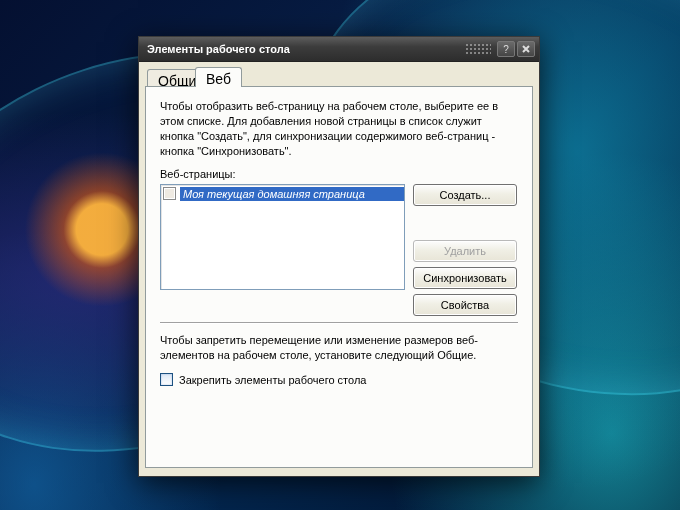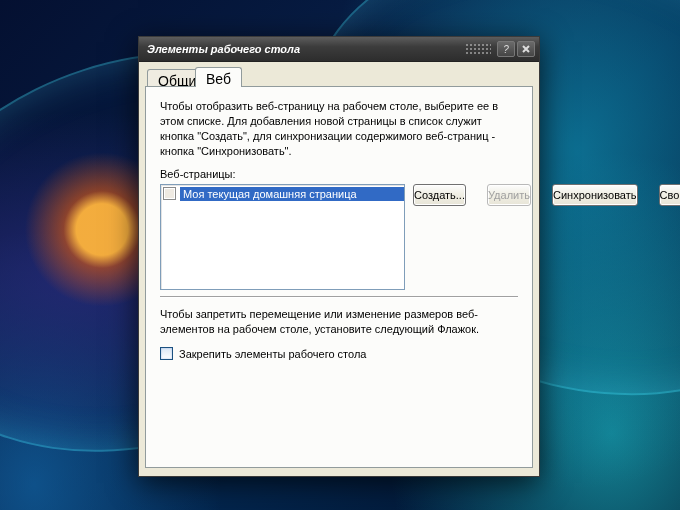--- a/index.html
+++ b/index.html
@@ -25,21 +25,20 @@
 
 .dialog {
   position: absolute; left: 138px; top: 36px; width: 402px; height: 441px;
   border: 1px solid #3a3a3a; background: #ece9d8;
   box-shadow: 0 6px 28px rgba(0,0,0,.7);
 }
 .titlebar {
   height: 25px; background: linear-gradient(#5d5d5d,#3c3c3c 40%,#2d2d2d);
   color: #fff; display:flex; align-items:center; padding: 0 4px 0 8px;
   border-bottom:1px solid #222;
-  font-style:italic;
 }
 .titlebar .title { flex:1; font-weight: bold; font-size: 11px; }
 .dotgrid { width:26px; height:12px; margin-right:4px; opacity:.6;
   background-image: radial-gradient(#bbb 1px, transparent 1px);
   background-size: 4px 4px;
 }
 .winbtn {
   width:18px; height:16px; margin-left:2px; border:1px solid #777;
   background:linear-gradient(#6a6a6a,#454545); color:#ddd;
   display:flex; align-items:center; justify-content:center; font-size:10px;
@@ -68,35 +67,35 @@
 }
 
 .intro { line-height:1.35; margin-bottom:10px; }
 .lbl { margin-bottom:4px; }
 
 .middle { display:flex; gap:8px; }
 .listbox {
   width:245px; height:106px; border:1px solid #7f9db9; background:#fff;
   box-shadow: inset 1px 1px 0 #e3e3e3;
 }
-.row { display:flex; align-items:center; height:17px; }
+.row { display:flex; align-items:center; height:17px;font-style:italic; }
 .row .cb {
   width:13px; height:13px; margin:2px 4px 2px 2px;
   border:1px solid #8a8a8a; background:#efeae2;
   box-shadow: inset 0 0 0 1px #fff;
 }
 .row .txt { flex:1; padding:1px 3px; color:#fff; background:#316ac5; white-space:nowrap; overflow:hidden; }
 
-.btncol { display:flex; flex-direction:row; gap:21px; width:104px; }
+.btncol { display:flex; flex-direction:column; gap:5px; width:104px; }
 .btn {
   height:22px; border:1px solid #707070; background:linear-gradient(#fdfdfd,#f0efe5 45%,#e8e5d7);
   border-radius:3px; font-size:11px; text-align:center; line-height:20px; cursor:pointer;
   box-shadow: 0 0 0 1px #fff inset;
 }
-.btn.disabled { color:#a0a0a0; border-color:#b9b9b9; cursor:default; }
+.btn.disabled { color:#a0a0a0; border-color:#b9b9b9; cursor:default;margin-top:29px; }
 .btn.default { box-shadow: 0 0 0 1px #fff inset, 0 0 0 1px #3169c6; }
 
 .sep { height:1px; margin:8px 0; position:relative; }
 .sep::before { content:""; position:absolute; left:0; right:0; top:-2px; height:2px;
   background:linear-gradient(#a0a0a0 0 1px,#fff 1px 2px); }
 
 .note { line-height:1.35; margin-bottom:10px; }
 .lockrow { display:flex; align-items:center; gap:6px;text-align:right; }
 .lockrow .cb2 {
   width:13px; height:13px; border:1px solid #1c5180;
@@ -152,21 +151,21 @@
         <div class="btncol">
           <div class="btn">Создать...</div>
           <div class="btn disabled">Удалить</div>
           <div class="btn">Синхронизовать</div>
           <div class="btn">Свойства</div>
         </div>
       </div>
 
       <div class="sep"></div>
 
-      <div class="note">Чтобы запретить перемещение или изменение размеров веб-элементов на рабочем столе, установите следующий Флажок.</div>
+      <div class="note">Чтобы запретить перемещение или изменение размеров веб-элементов на рабочем столе, установите следующий Общие.</div>
 
       <div class="lockrow">
         <div class="cb2"></div>
         <span>Закрепить элементы рабочего стола</span>
       </div>
 
     </div>
 
     <div class="dlg-buttons">
       <div class="btn default">OK</div>

